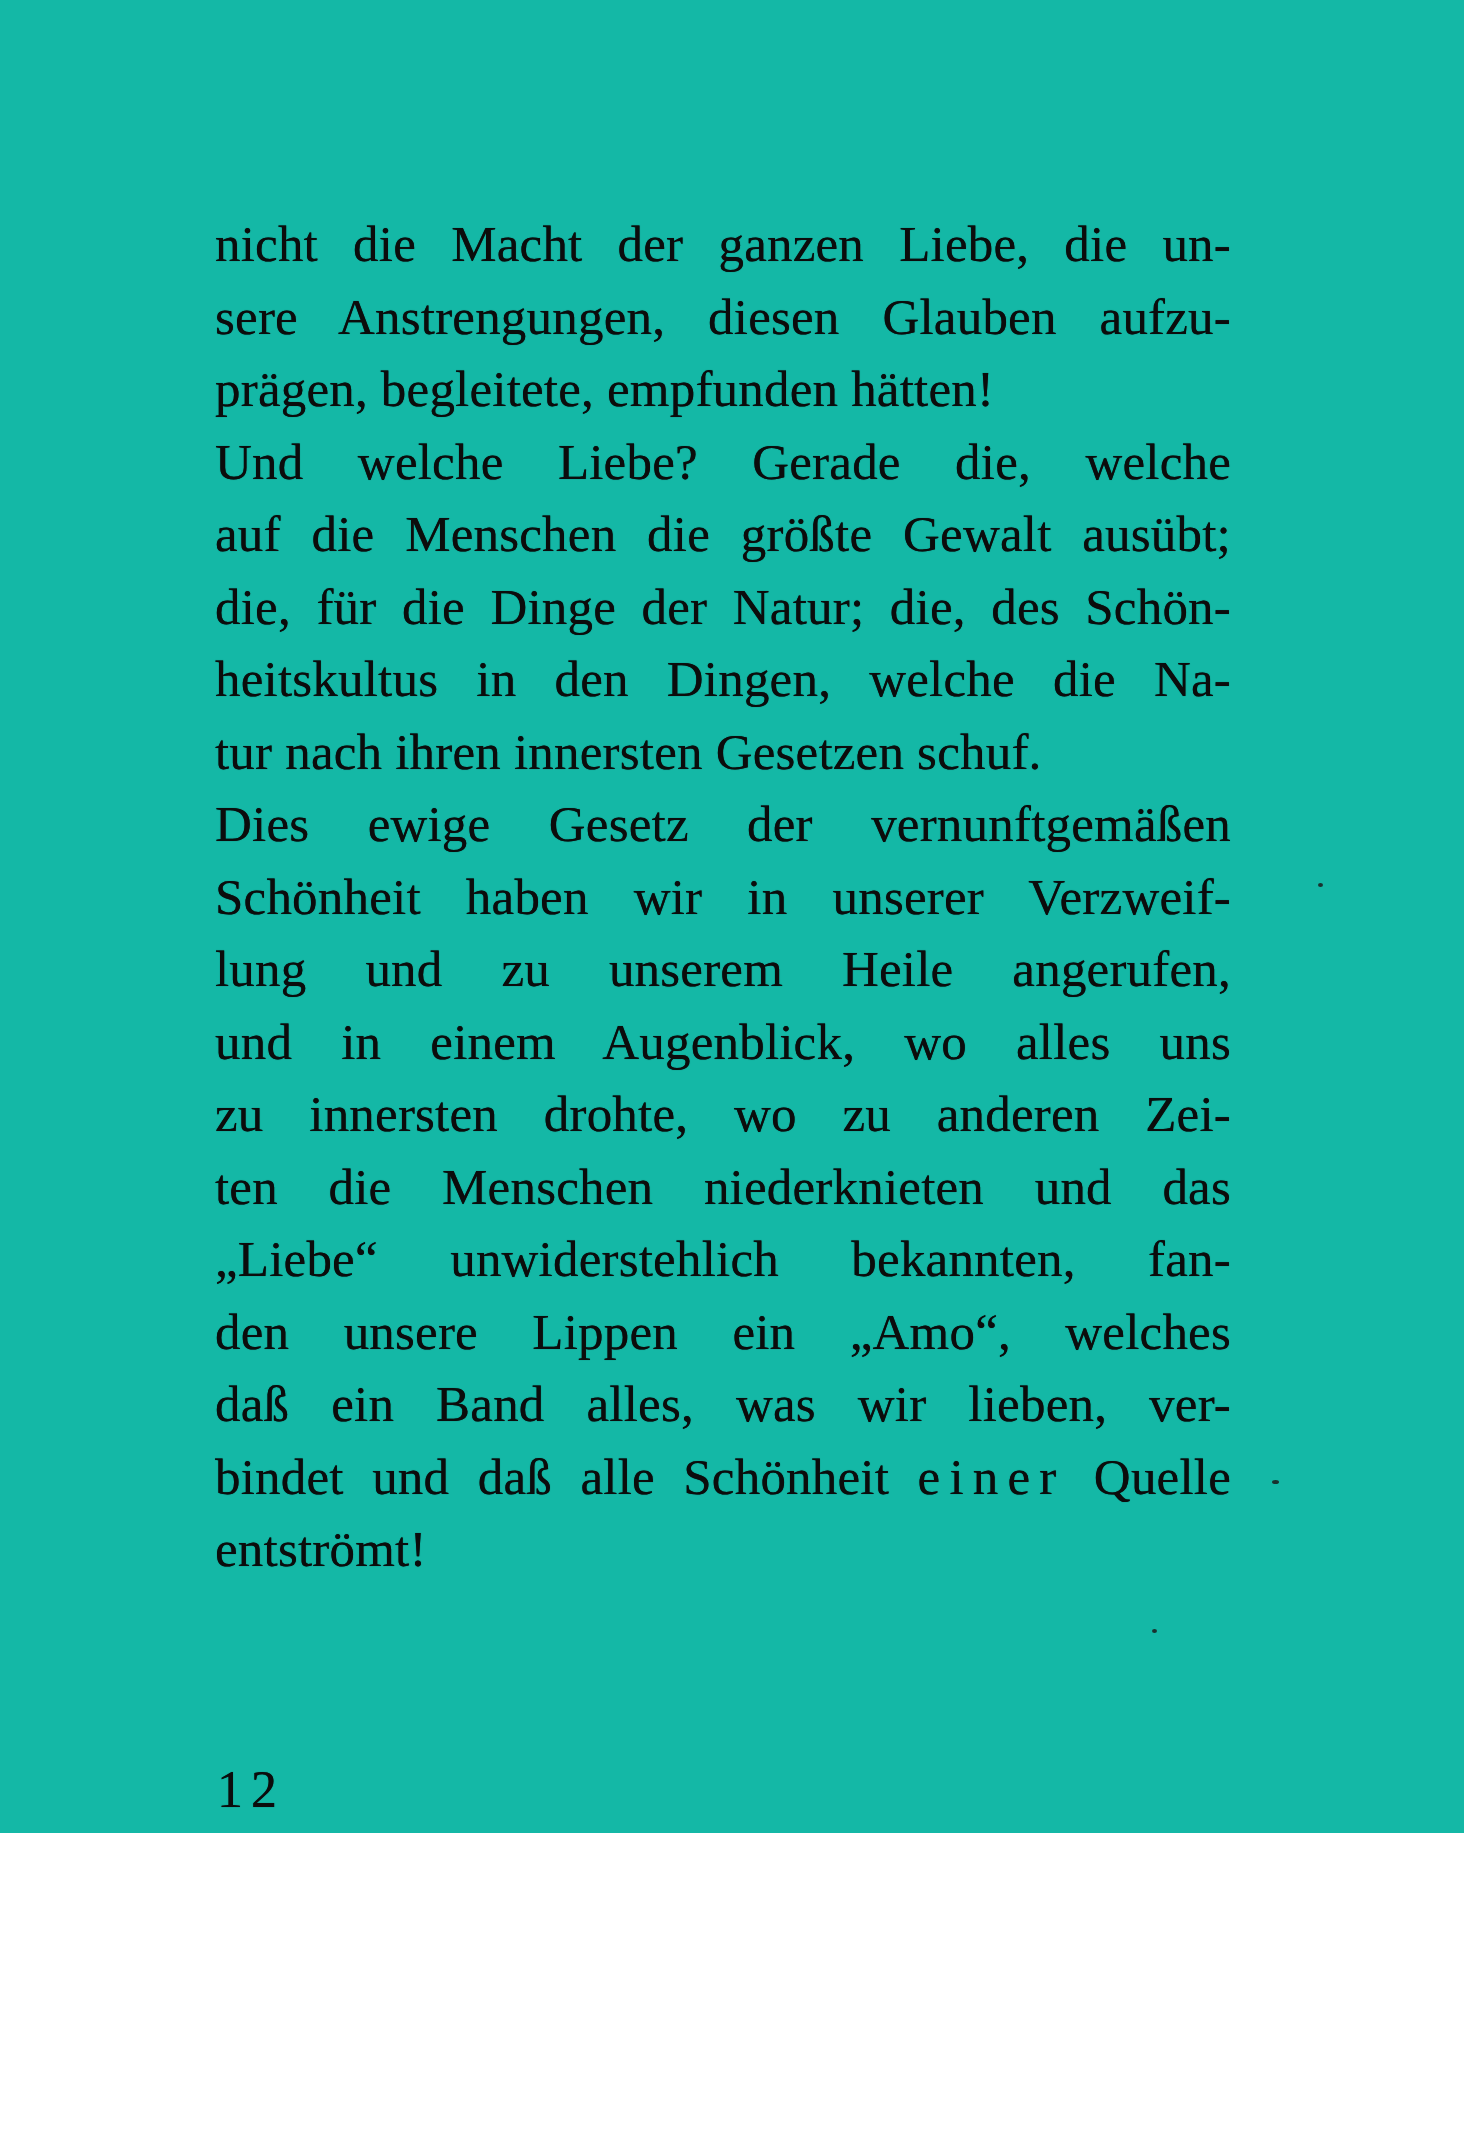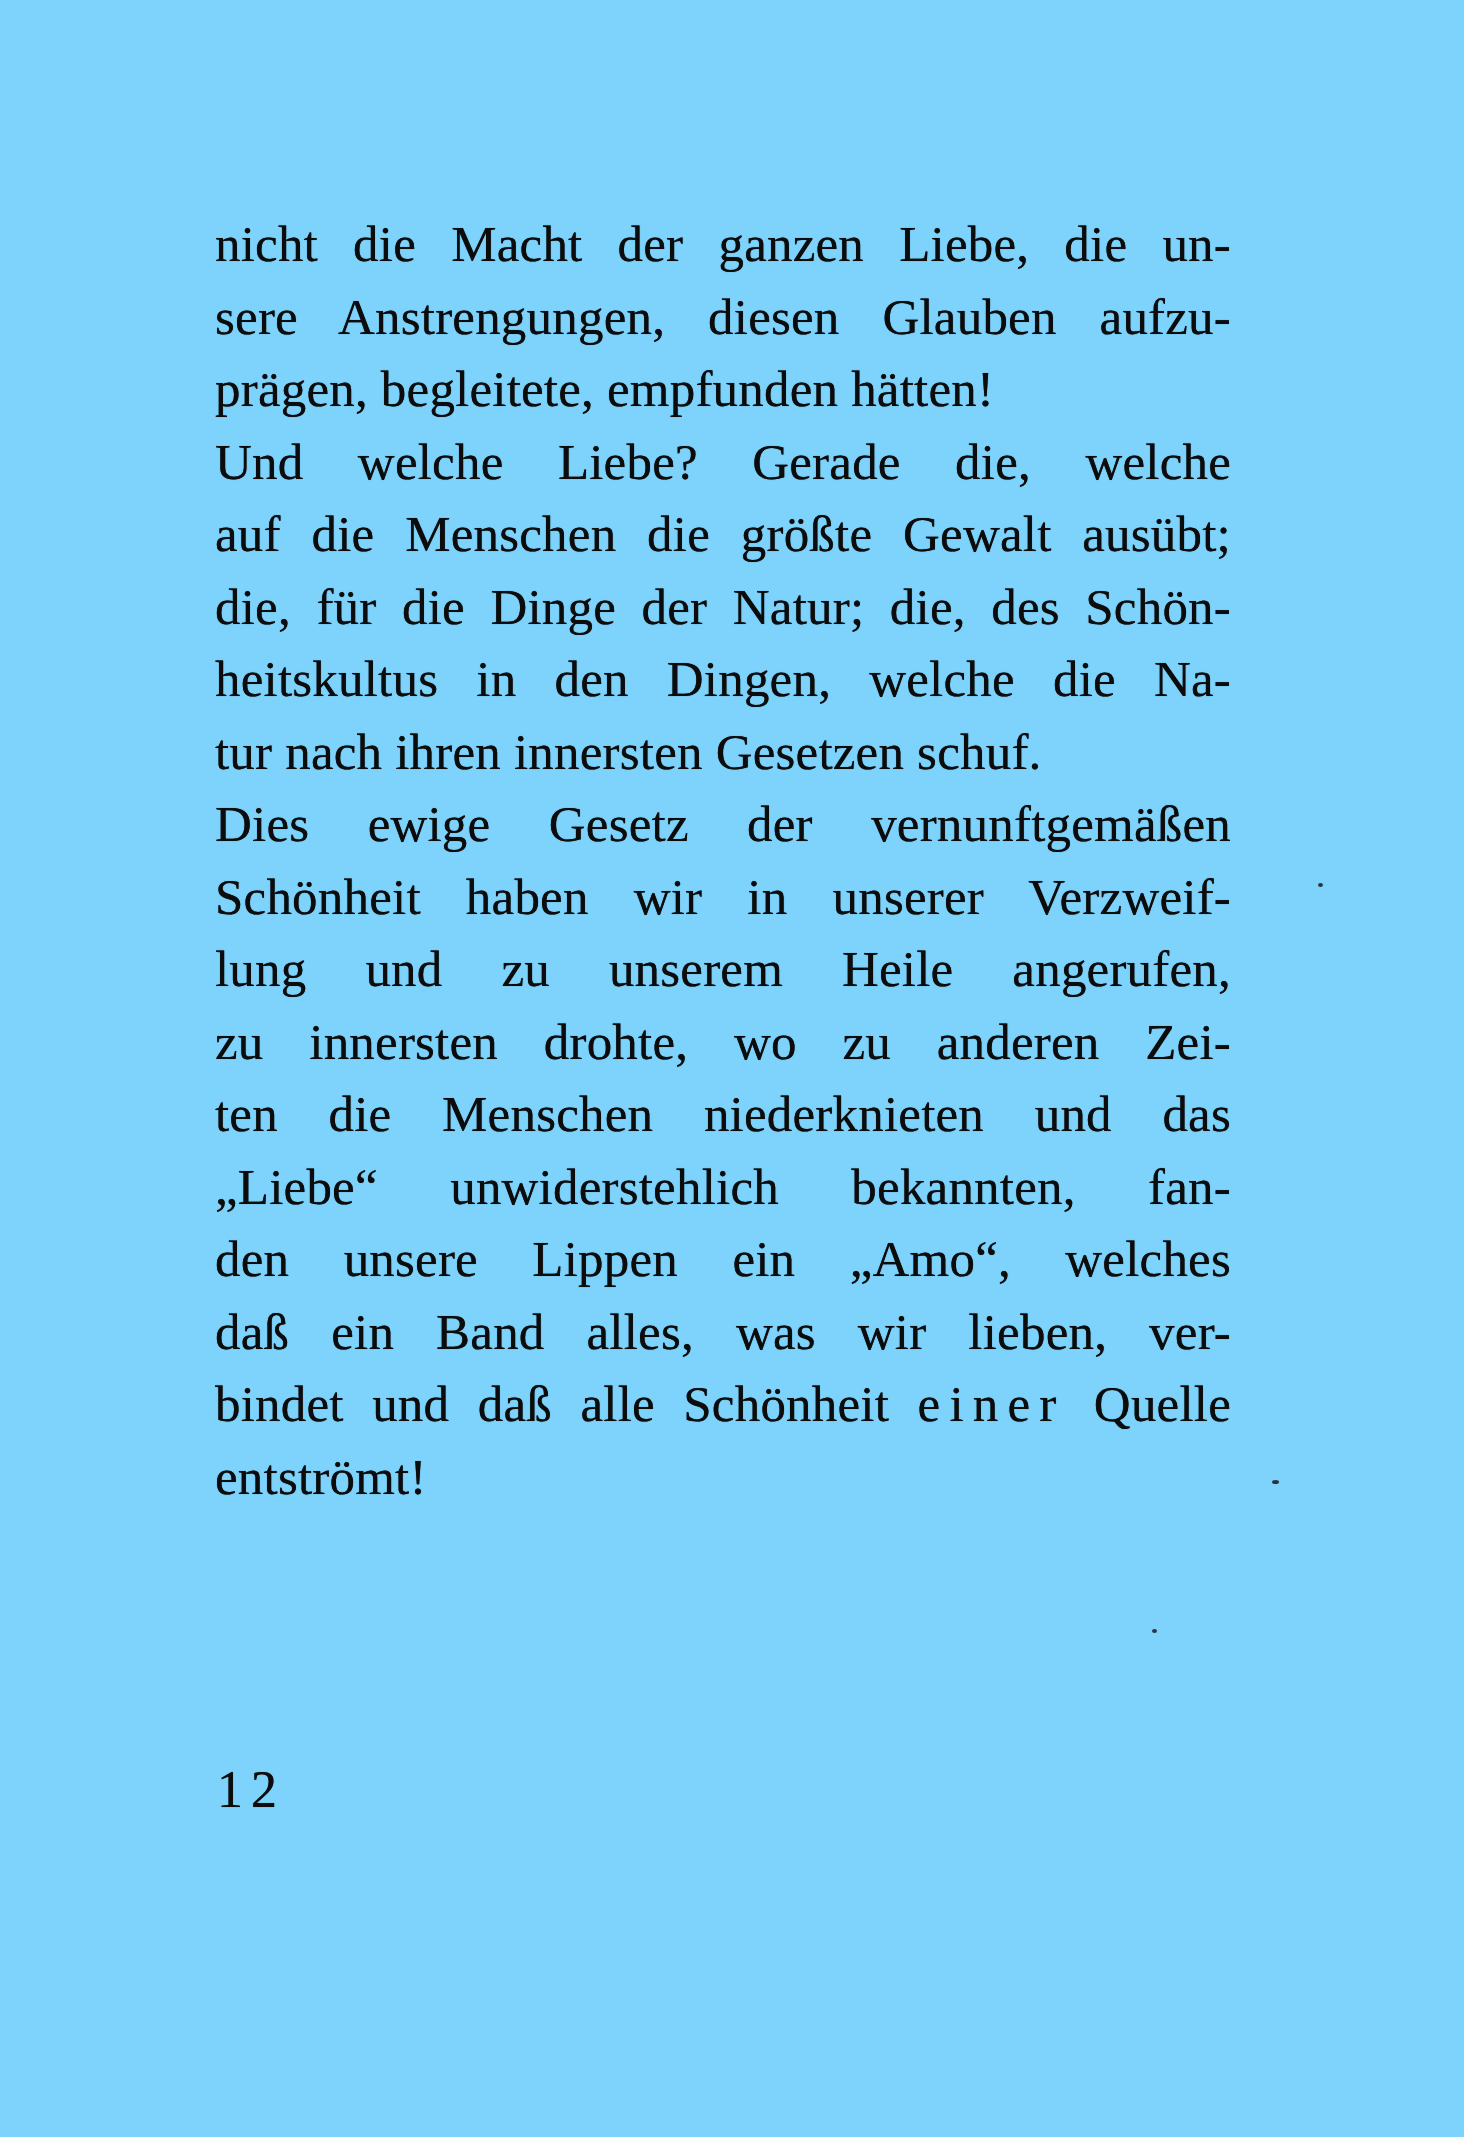--- a/index.html
+++ b/index.html
@@ -3,22 +3,22 @@
 <meta charset="utf-8">
 <style>
   html, body {
     margin: 0;
     padding: 0;
     background: #ffffff;
   }
   .page {
     position: relative;
     width: 1464px;
-    height: 2137px;
-    background: #7dd3fc;
+    height: 1833px;
+    background: #14b8a6;
     overflow: hidden;
     font-family: "Liberation Serif", "DejaVu Serif", serif;
     color: #0c0c0c;
   }
   .text-block {
     position: absolute;
     left: 215px;
     top: 208px;
     width: 1016px;
     font-size: 51px;
@@ -70,20 +70,21 @@
     <div class="line">sere Anstrengungen, diesen Glauben aufzu-</div>
     <div class="line para-end">prägen, begleitete, empfunden hätten!</div>
     <div class="line">Und welche Liebe? Gerade die, welche</div>
     <div class="line">auf die Menschen die größte Gewalt ausübt;</div>
     <div class="line">die, für die Dinge der Natur; die, des Schön-</div>
     <div class="line">heitskultus in den Dingen, welche die Na-</div>
     <div class="line para-end">tur nach ihren innersten Gesetzen schuf.</div>
     <div class="line">Dies ewige Gesetz der vernunftgemäßen</div>
     <div class="line">Schönheit haben wir in unserer Verzweif-</div>
     <div class="line">lung und zu unserem Heile angerufen,</div>
+    <div class="line">und in einem Augenblick, wo alles uns</div>
     <div class="line">zu innersten drohte, wo zu anderen Zei-</div>
     <div class="line">ten die Menschen niederknieten und das</div>
     <div class="line">„Liebe“ unwiderstehlich bekannten, fan-</div>
     <div class="line">den unsere Lippen ein „Amo“, welches</div>
     <div class="line">daß ein Band alles, was wir lieben, ver-</div>
     <div class="line"><span>bindet und daß alle Schönheit </span><span class="gesperrt">einer</span><span> Quelle</span></div>
     <div class="line para-end">entströmt!</div>
   </div>
 
   <div class="page-number">12</div>

